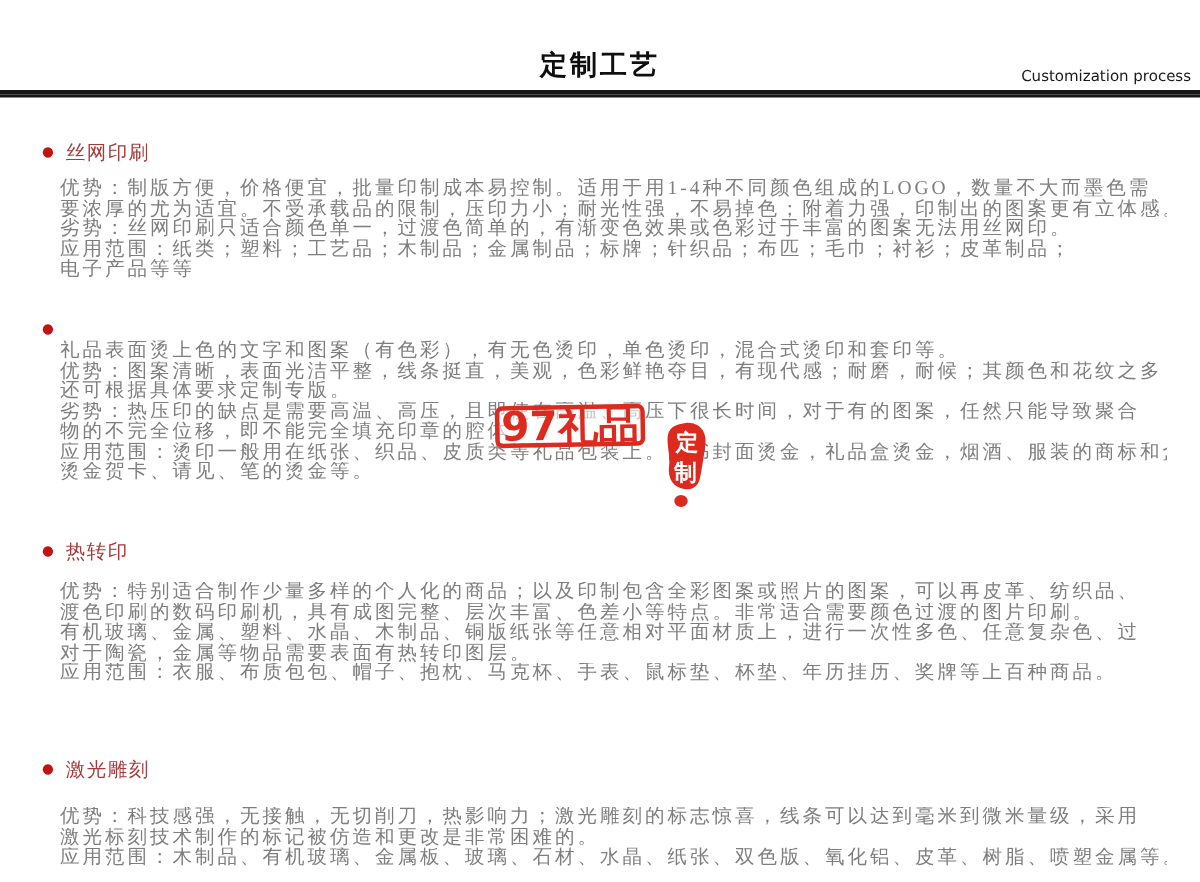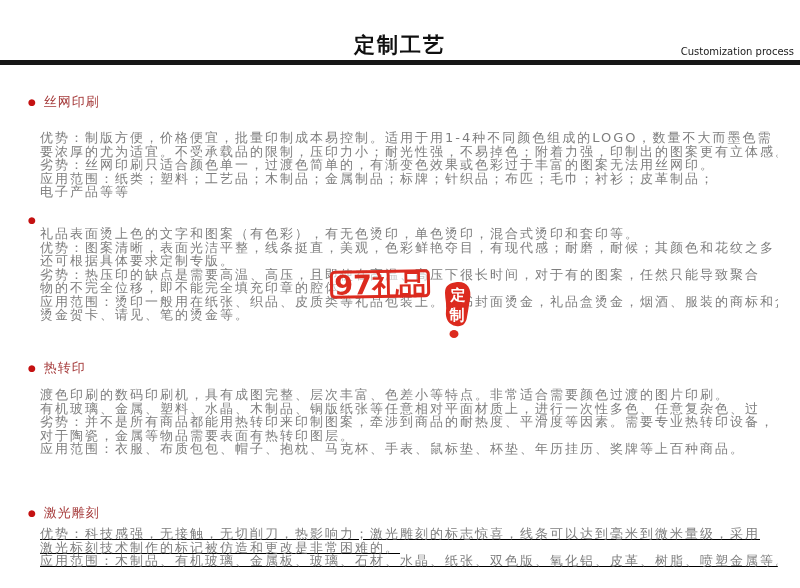--- a/index.html
+++ b/index.html
@@ -12,21 +12,21 @@
     overflow: hidden;
     font-family: "DejaVu Sans", sans-serif;
   }
 
   
   .doc-title {
     position: absolute;
     top: 31px; left: 0;
     width: 100%;
     text-align: center;
-    font-size: 21px;
+    font-size: 18px;
     font-weight: bold;
     letter-spacing: 2px;
     color: #0f0f0f;
     font-family: Liberation Serif, serif;
   }
   .doc-subtitle {
     position: absolute;
     top: 46px; right: 6px;
     font-size: 10px;
     color: #1a1a1a;
@@ -56,24 +56,24 @@
     letter-spacing: 1px;
     color: #a53a3a;
   }
   .bullet {
     color: #c41111;
     font-size: 9px;
     line-height: 9px;
     margin-right: 7px;
   }
   .section-body { padding-left: 12px; }
-  #section-0 .section-body { margin-top: 22px; }
+  #section-0 .section-body { margin-top: 9px; font-family: Liberation Serif, serif; }
   #section-1 .section-body { margin-top: 0; }
   #section-2 .section-body { margin-top: 13px; }
-  #section-3 .section-body { margin-top: 7px; text-decoration: underline; }
+  #section-3 .section-body { margin-top: 18px; }
 
   .text-line {
     font-size: 13px;
     letter-spacing: 2px;
     color: #7e7e7e;
     line-height: 13.5px;
     height: 13.5px;
     white-space: nowrap;
     overflow: hidden;
   }
@@ -141,23 +141,23 @@
         <div class="text-line">烫金贺卡、请见、笔的烫金等。</div>
       </div>
   </div>
 
   <div class="section" id="section-2">
     <div class="section-heading">
       <span class="bullet">●</span>
       <span>热转印</span>
     </div>
     <div class="section-body">
+        <div class="text-line">优势：特别适合制作少量多样的个人化的商品；以及印制包含全彩图案或照片的图案，可以再皮革、纺织品、</div>
         <div class="text-line">渡色印刷的数码印刷机，具有成图完整、层次丰富、色差小等特点。非常适合需要颜色过渡的图片印刷。</div>
         <div class="text-line">有机玻璃、金属、塑料、水晶、木制品、铜版纸张等任意相对平面材质上，进行一次性多色、任意复杂色、过</div>
-        <div class="text-line">劣势：并不是所有商品都能用热转印来印制图案，牵涉到商品的耐热度、平滑度等因素。需要专业热转印设备，</div>
         <div class="text-line">对于陶瓷，金属等物品需要表面有热转印图层。</div>
         <div class="text-line">应用范围：衣服、布质包包、帽子、抱枕、马克杯、手表、鼠标垫、杯垫、年历挂历、奖牌等上百种商品。</div>
       </div>
   </div>
 
   <div class="section" id="section-3">
     <div class="section-heading">
       <span class="bullet">●</span>
       <span>激光雕刻</span>
     </div>

